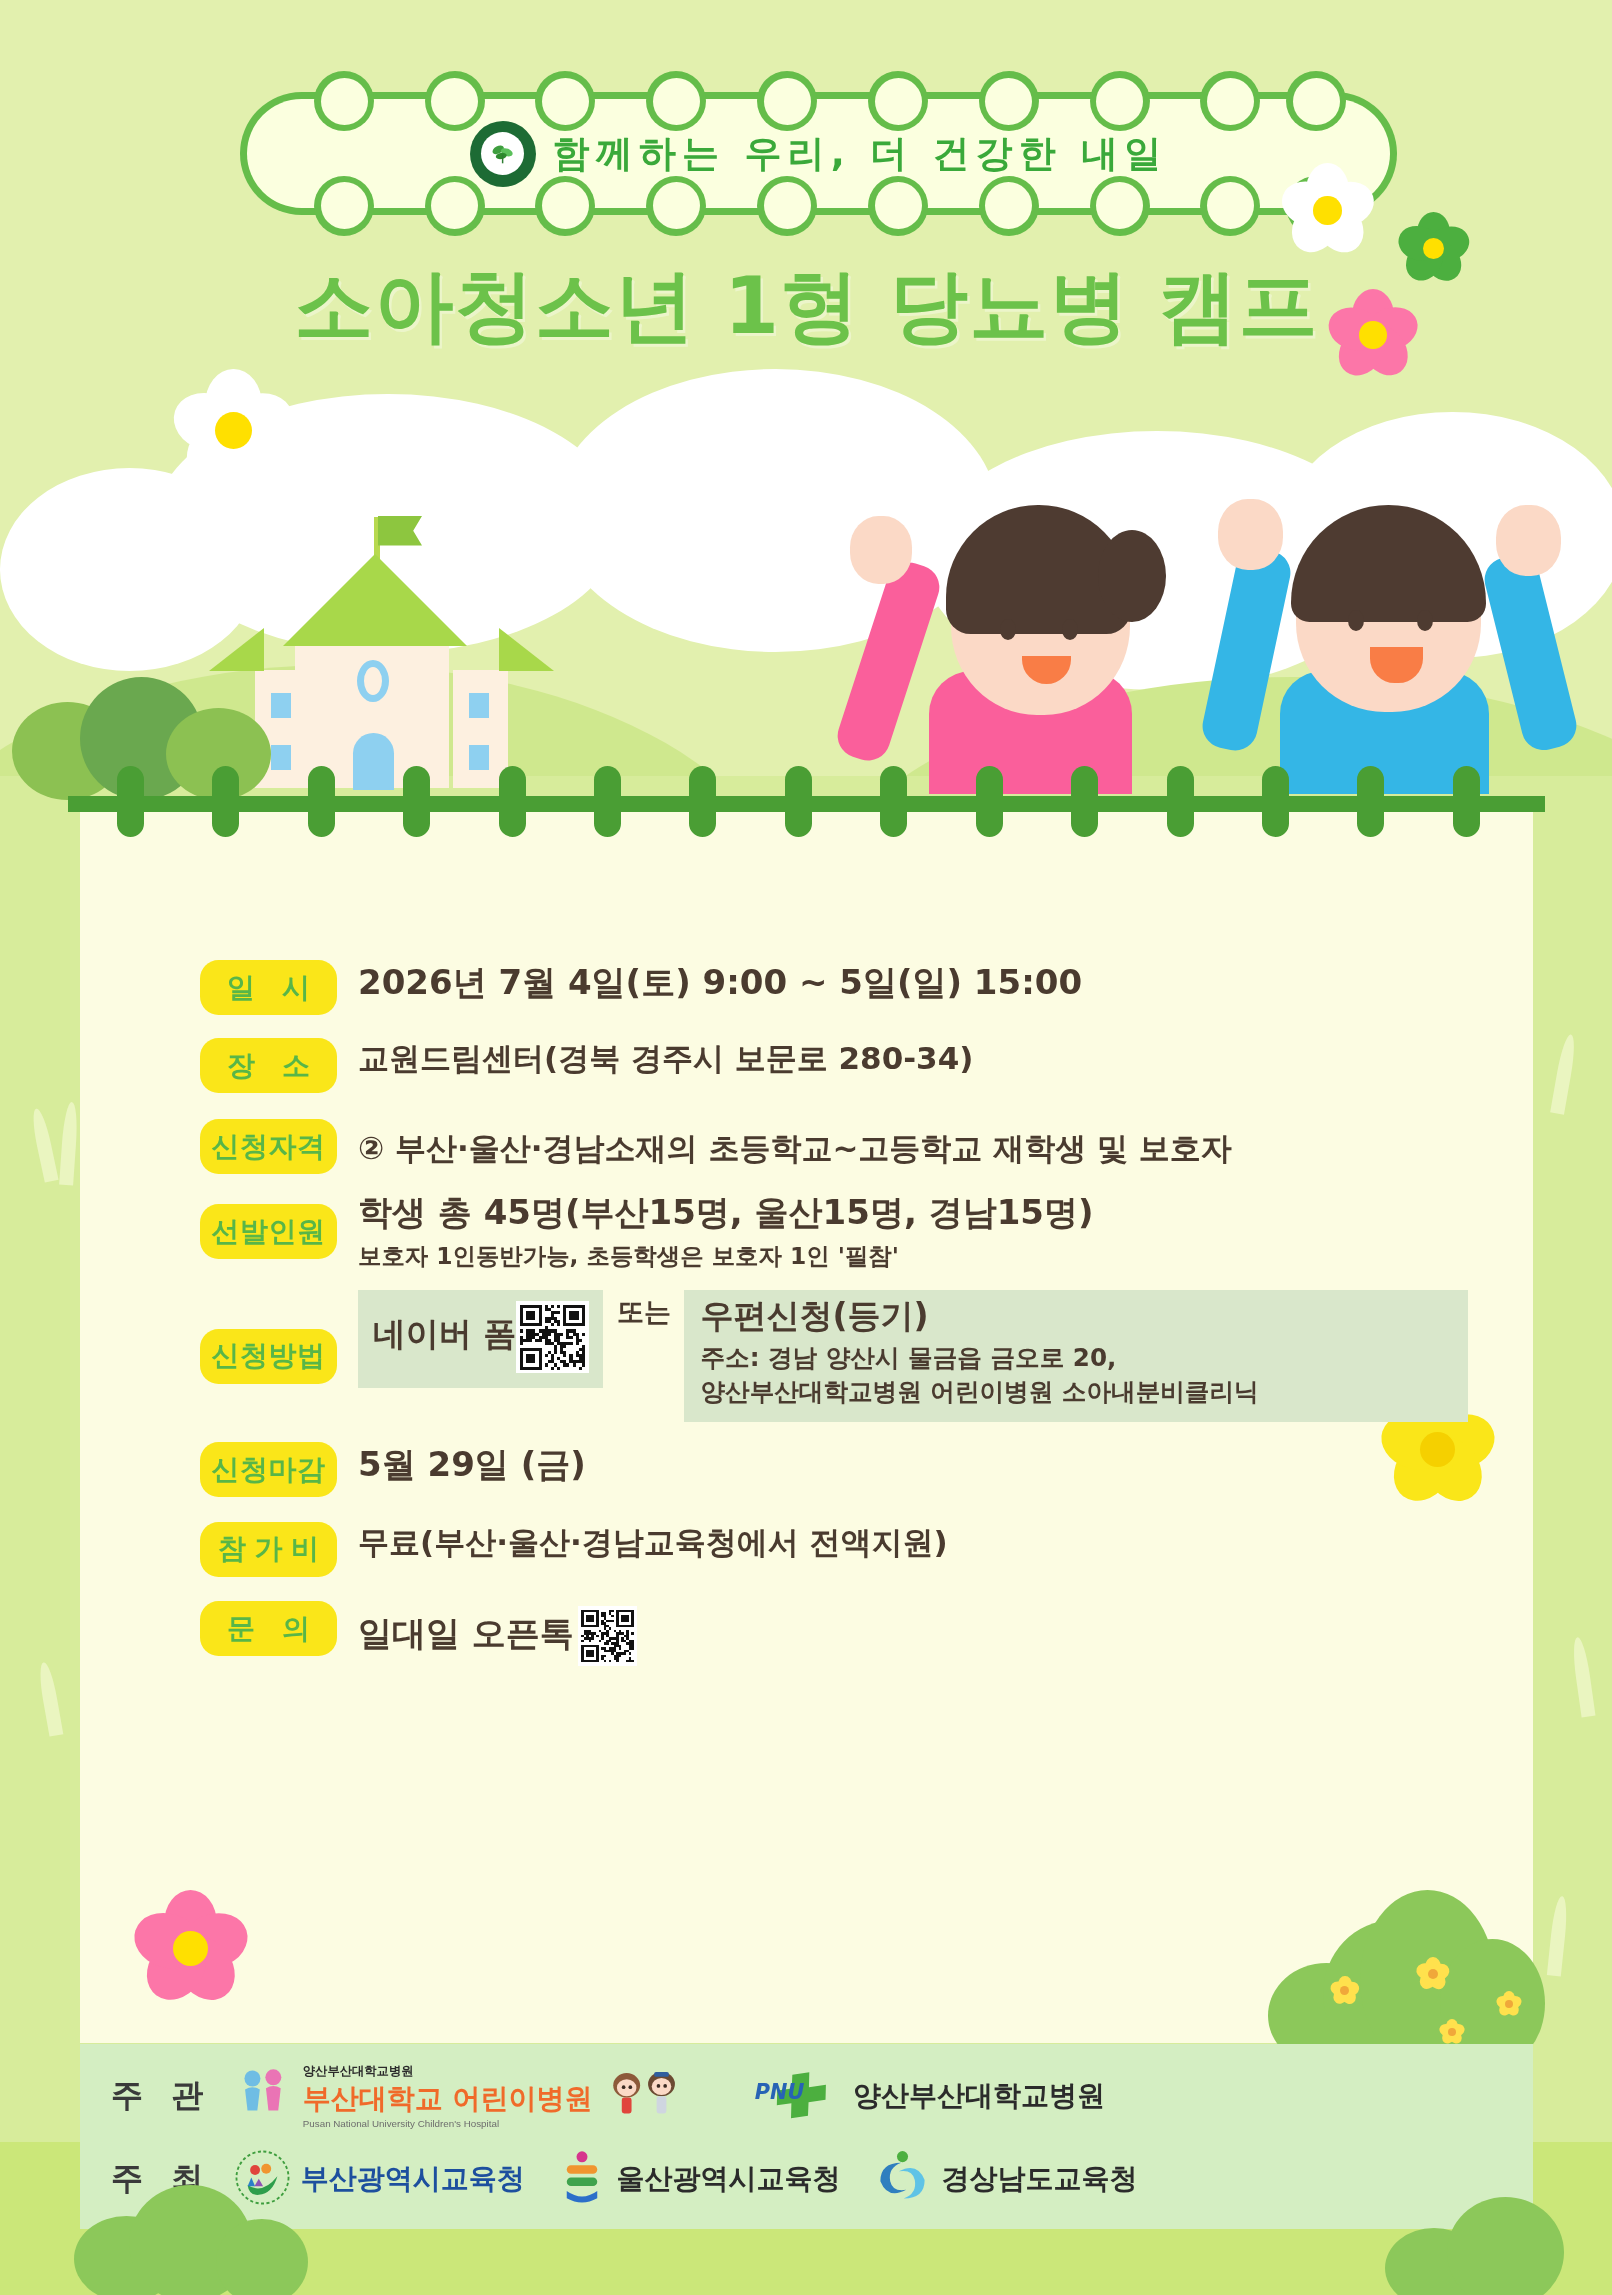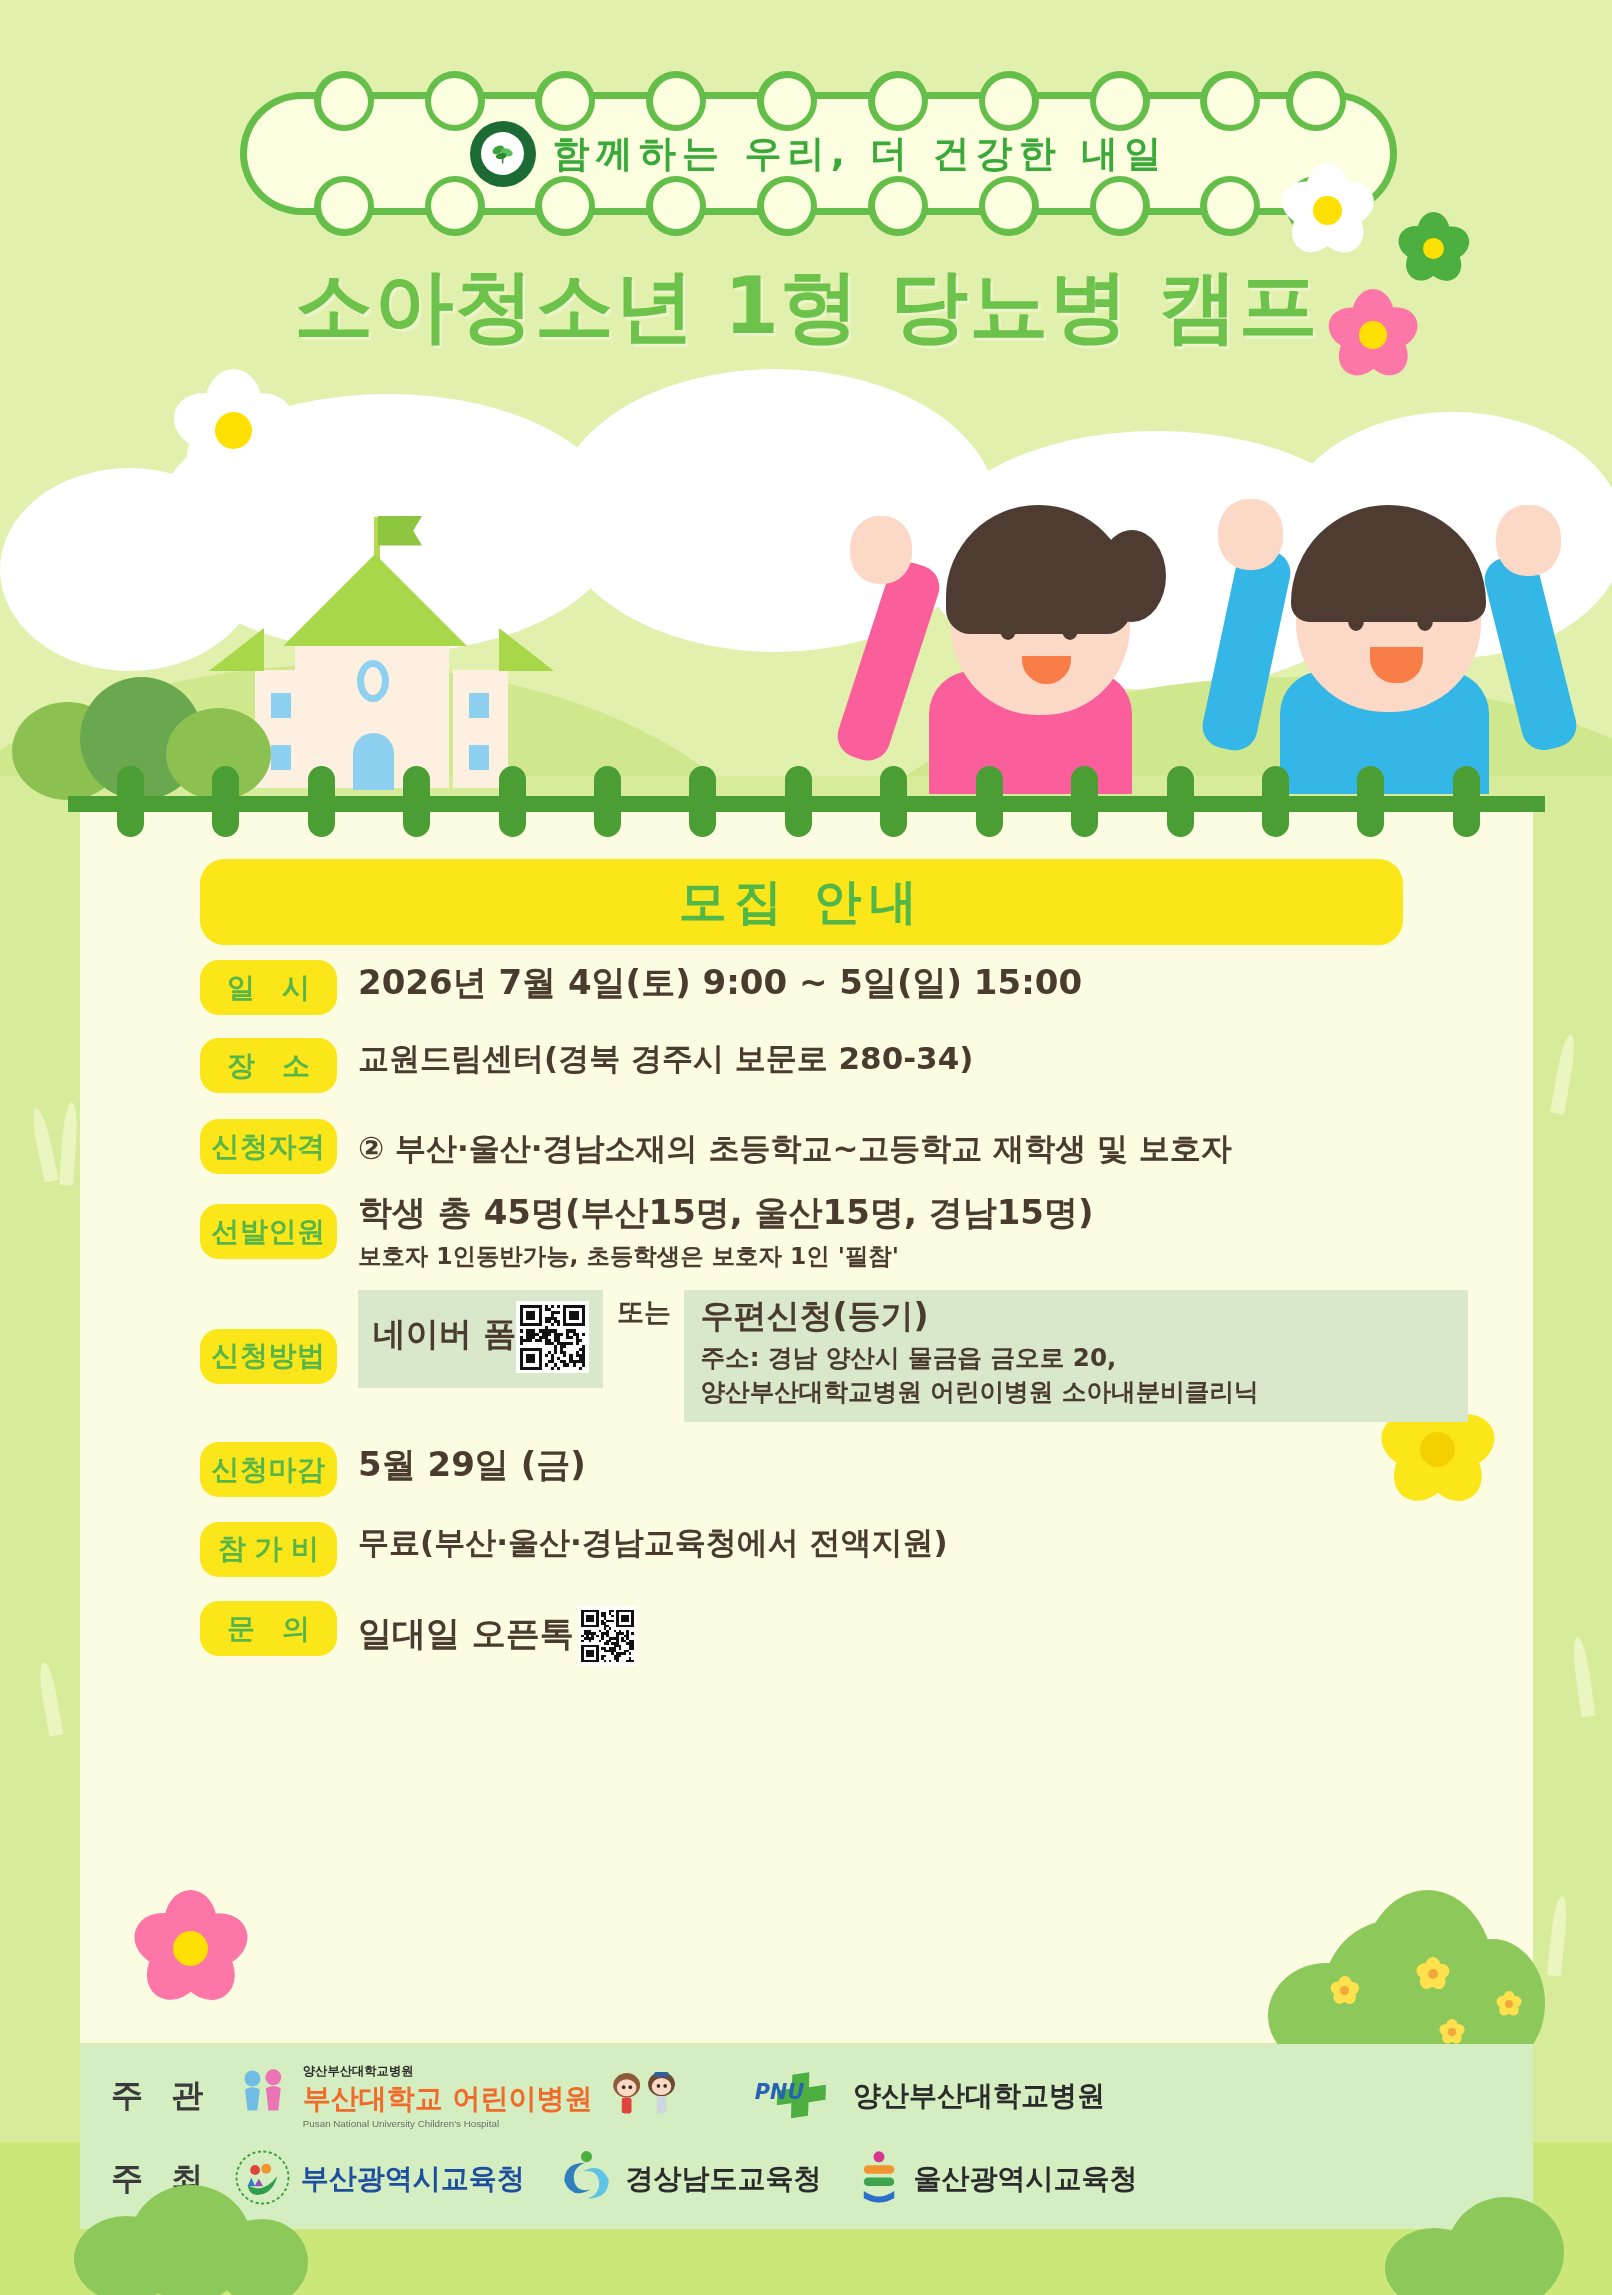--- a/index.html
+++ b/index.html
@@ -455,23 +455,20 @@
   <div class="peg" style="left:689px; top:766px;"></div>
   <div class="peg" style="left:785px; top:766px;"></div>
   <div class="peg" style="left:880px; top:766px;"></div>
   <div class="peg" style="left:976px; top:766px;"></div>
   <div class="peg" style="left:1071px; top:766px;"></div>
   <div class="peg" style="left:1167px; top:766px;"></div>
   <div class="peg" style="left:1262px; top:766px;"></div>
   <div class="peg" style="left:1357px; top:766px;"></div>
   <div class="peg" style="left:1453px; top:766px;"></div>
 
-  <div id="section-pill">
-    <span id="section-pill-label">모집 안내</span>
-  </div>
 
   <div id="info-rows">
 
     <div class="info-row" style="margin-bottom:23.4px;">
       <div class="row-label wide-sp">일 시</div>
       <div class="row-body">
         <div class="row-main">2026년 7월 4일(토) 9:00 ~ 5일(일) 15:00</div>
       </div>
     </div>
 
@@ -1532,37 +1529,37 @@
             <circle cx="34" cy="34" r="8" fill="#e0453c"></circle>
             <circle cx="52" cy="32" r="8" fill="#f0952f"></circle>
             <path d="M40 48 l7 12 h-14z" fill="#8e53b5"></path>
             <path d="M28 46 l6 14 h-12z" fill="#2b7fc9"></path>
           </svg>
         </span>
         <span class="org-name blue">부산광역시교육청</span>
       </div>
       <div class="org">
         <span class="org-logo">
-          <svg width="59" height="57" viewBox="0 0 96 92" aria-hidden="true">
-            <circle cx="48" cy="12" r="9" fill="#4caf3f"></circle>
-            <path d="M12 52 q0 -30 34 -30 q-22 8 -18 30 q4 18 26 14 q-30 16 -42 -14z" fill="#2f7fbf"></path>
-            <path d="M84 50 q0 30 -34 30 q22 -8 18 -30 q-4 -18 -26 -14 q30 -16 42 14z" fill="#5fc3e6"></path>
-          </svg>
-        </span>
-        <span class="org-name">경상남도교육청</span>
-      </div>
-      <div class="org">
-        <span class="org-logo">
           <svg width="50" height="57" viewBox="0 0 82 92" aria-hidden="true">
             <circle cx="41" cy="12" r="9" fill="#d6358d"></circle>
             <rect x="16" y="26" width="50" height="14" rx="7" fill="#f0952f"></rect>
             <rect x="16" y="46" width="50" height="14" rx="7" fill="#3fa34d"></rect>
             <path d="M16 68 q25 18 50 0 v12 q-25 14 -50 0z" fill="#2b6fc9"></path>
           </svg>
         </span>
         <span class="org-name">울산광역시교육청</span>
       </div>
+      <div class="org">
+        <span class="org-logo">
+          <svg width="59" height="57" viewBox="0 0 96 92" aria-hidden="true">
+            <circle cx="48" cy="12" r="9" fill="#4caf3f"></circle>
+            <path d="M12 52 q0 -30 34 -30 q-22 8 -18 30 q4 18 26 14 q-30 16 -42 -14z" fill="#2f7fbf"></path>
+            <path d="M84 50 q0 30 -34 30 q22 -8 18 -30 q-4 -18 -26 -14 q30 -16 42 14z" fill="#5fc3e6"></path>
+          </svg>
+        </span>
+        <span class="org-name">경상남도교육청</span>
+      </div>
     </div>
 
   </div>
 
 </div>
 
 
 </body></html>

